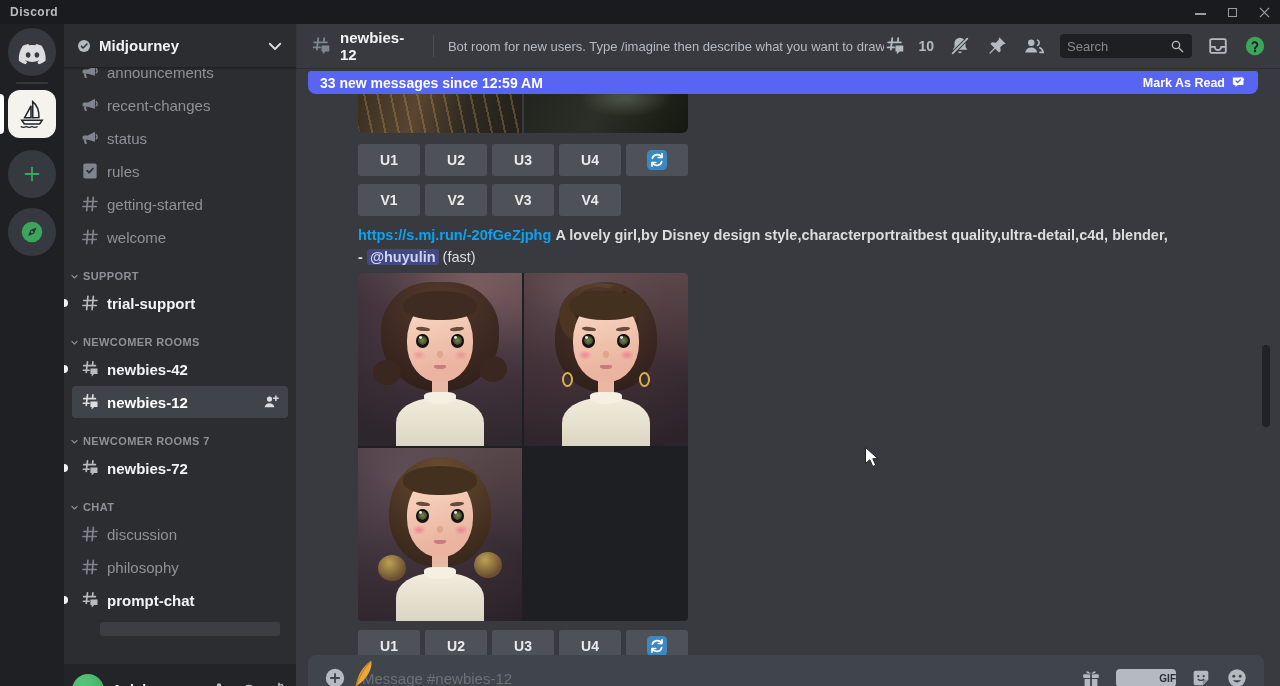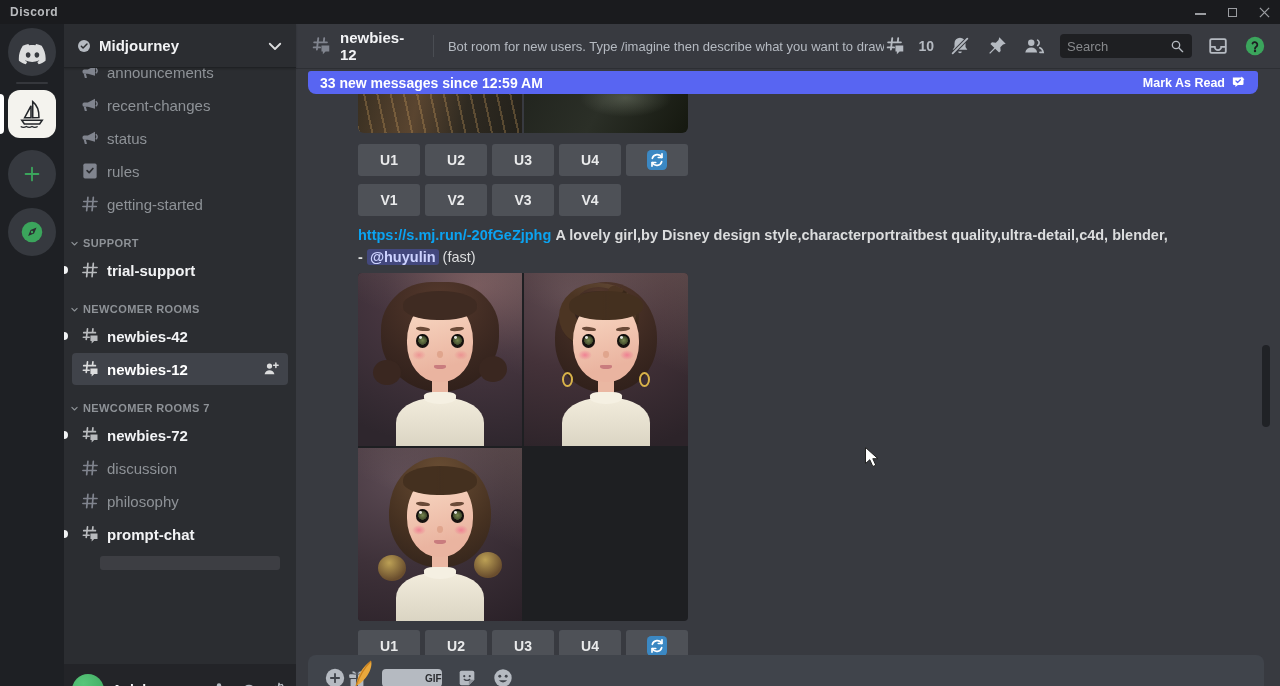--- a/index.html
+++ b/index.html
@@ -285,20 +285,28 @@
           <span class="ch-label">rules</span>
         </div>
         <div class="channel muted">
           <span class="ch-icon">
             <svg viewBox="0 0 24 24">
               <path d="M9.5 4L8 20M16 4l-1.5 16M4.5 9h16M3.5 15h16" stroke="currentColor" stroke-width="2" fill="none" stroke-linecap="round"></path>
             </svg>
           </span>
           <span class="ch-label">getting-started</span>
         </div>
+        <div class="channel muted">
+          <span class="ch-icon">
+            <svg viewBox="0 0 24 24">
+              <path d="M9.5 4L8 20M16 4l-1.5 16M4.5 9h16M3.5 15h16" stroke="currentColor" stroke-width="2" fill="none" stroke-linecap="round"></path>
+            </svg>
+          </span>
+          <span class="ch-label">welcome</span>
+        </div>
         <div class="category">
           <span>
             <svg viewBox="0 0 24 24">
               <path d="M5 9l7 7 7-7" stroke="currentColor" stroke-width="3" fill="none" stroke-linecap="round" stroke-linejoin="round"></path>
             </svg>
           </span>
           <span>SUPPORT</span>
         </div>
         <div class="channel unread">
           <span class="ch-icon">
@@ -350,20 +358,28 @@
           <span>NEWCOMER ROOMS 7</span>
         </div>
         <div class="channel unread">
           <span class="ch-icon">
             <svg viewBox="0 0 24 24">
               <path d="M9 3.5L7.5 16M15.5 3.5L15 8M4.5 8h14M4 13.5h7" stroke="currentColor" stroke-width="2" fill="none" stroke-linecap="round"></path>
               <path d="M12.5 11.5h8.5v6.5h-4L14 21v-3h-1.5z" fill="currentColor"></path>
             </svg>
           </span>
           <span class="ch-label">newbies-72</span>
+        </div>
+        <div class="category">
+          <span>
+            <svg viewBox="0 0 24 24">
+              <path d="M5 9l7 7 7-7" stroke="currentColor" stroke-width="3" fill="none" stroke-linecap="round" stroke-linejoin="round"></path>
+            </svg>
+          </span>
+          <span>CHAT</span>
         </div>
         <div class="channel muted">
           <span class="ch-icon">
             <svg viewBox="0 0 24 24">
               <path d="M9.5 4L8 20M16 4l-1.5 16M4.5 9h16M3.5 15h16" stroke="currentColor" stroke-width="2" fill="none" stroke-linecap="round"></path>
             </svg>
           </span>
           <span class="ch-label">discussion</span>
         </div>
         <div class="channel muted">
@@ -599,20 +615,21 @@
 
     <div class="composer">
       <svg class="plus" viewBox="0 0 24 24">
         <circle cx="12" cy="12" r="10" fill="currentColor"></circle>
         <path d="M12 7.5v9M7.5 12h9" stroke="#40444b" stroke-width="2" stroke-linecap="round"></path>
       </svg>
       <svg class="pen" viewBox="0 0 26 30">
         <path d="M6 28C7.5 17 13 8 21 3c1.5 3.5-.5 11-5.5 17-2.8 3.4-6.3 6.4-9.5 8z" fill="#e9a83c"></path>
         <path d="M6 28C9 19 14 10 21 3" stroke="#c87f1f" stroke-width="1.2" fill="none"></path>
       </svg>
+      <span class="placeholder">Message #newbies-12</span>
       <div class="c-icons">
         <svg viewBox="0 0 24 24">
           <rect x="3.5" y="8" width="17" height="4" rx="1" fill="currentColor"></rect>
           <rect x="5" y="13" width="14" height="8" rx="1" fill="currentColor"></rect>
           <rect x="11" y="8" width="2" height="13" fill="#40444b"></rect>
           <path d="M12 7.5C10 4 6.5 3.5 6.5 5.5S10 8 12 7.5zm0 0c2 .5 5.5 0 5.5-2S14 4 12 7.5z" fill="currentColor" stroke="#40444b" stroke-width=".8"></path>
         </svg>
         <div class="gif-badge">GIF</div>
         <svg viewBox="0 0 24 24">
           <path d="M4 6a2 2 0 0 1 2-2h12a2 2 0 0 1 2 2v8l-6 6H6a2 2 0 0 1-2-2V6z" fill="currentColor"></path>

